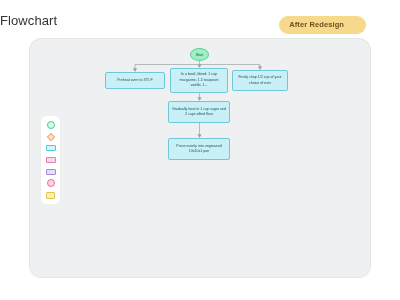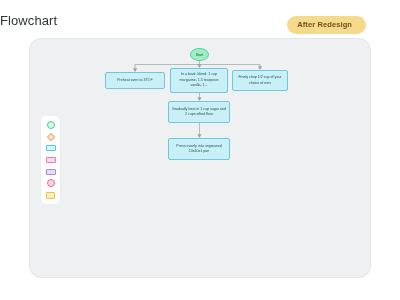--- a/index.html
+++ b/index.html
@@ -34,21 +34,21 @@
     letter-spacing: .1px;
   }
   #status-badge {
     position: absolute;
     top: 16px;
     right: 34px;
     background: #f6d98a;
     color: #6b5320;
     font-size: 7.5px;
     font-weight: bold;
-    padding: 4px 14px 5px 10px;
+    padding: 4px 22px 5px 10px;
     border-radius: 9px;
     letter-spacing: .1px;
     white-space: nowrap;
   }
 
   
   #canvas-card {
     position: absolute;
     left: 29px;
     top: 38px;

